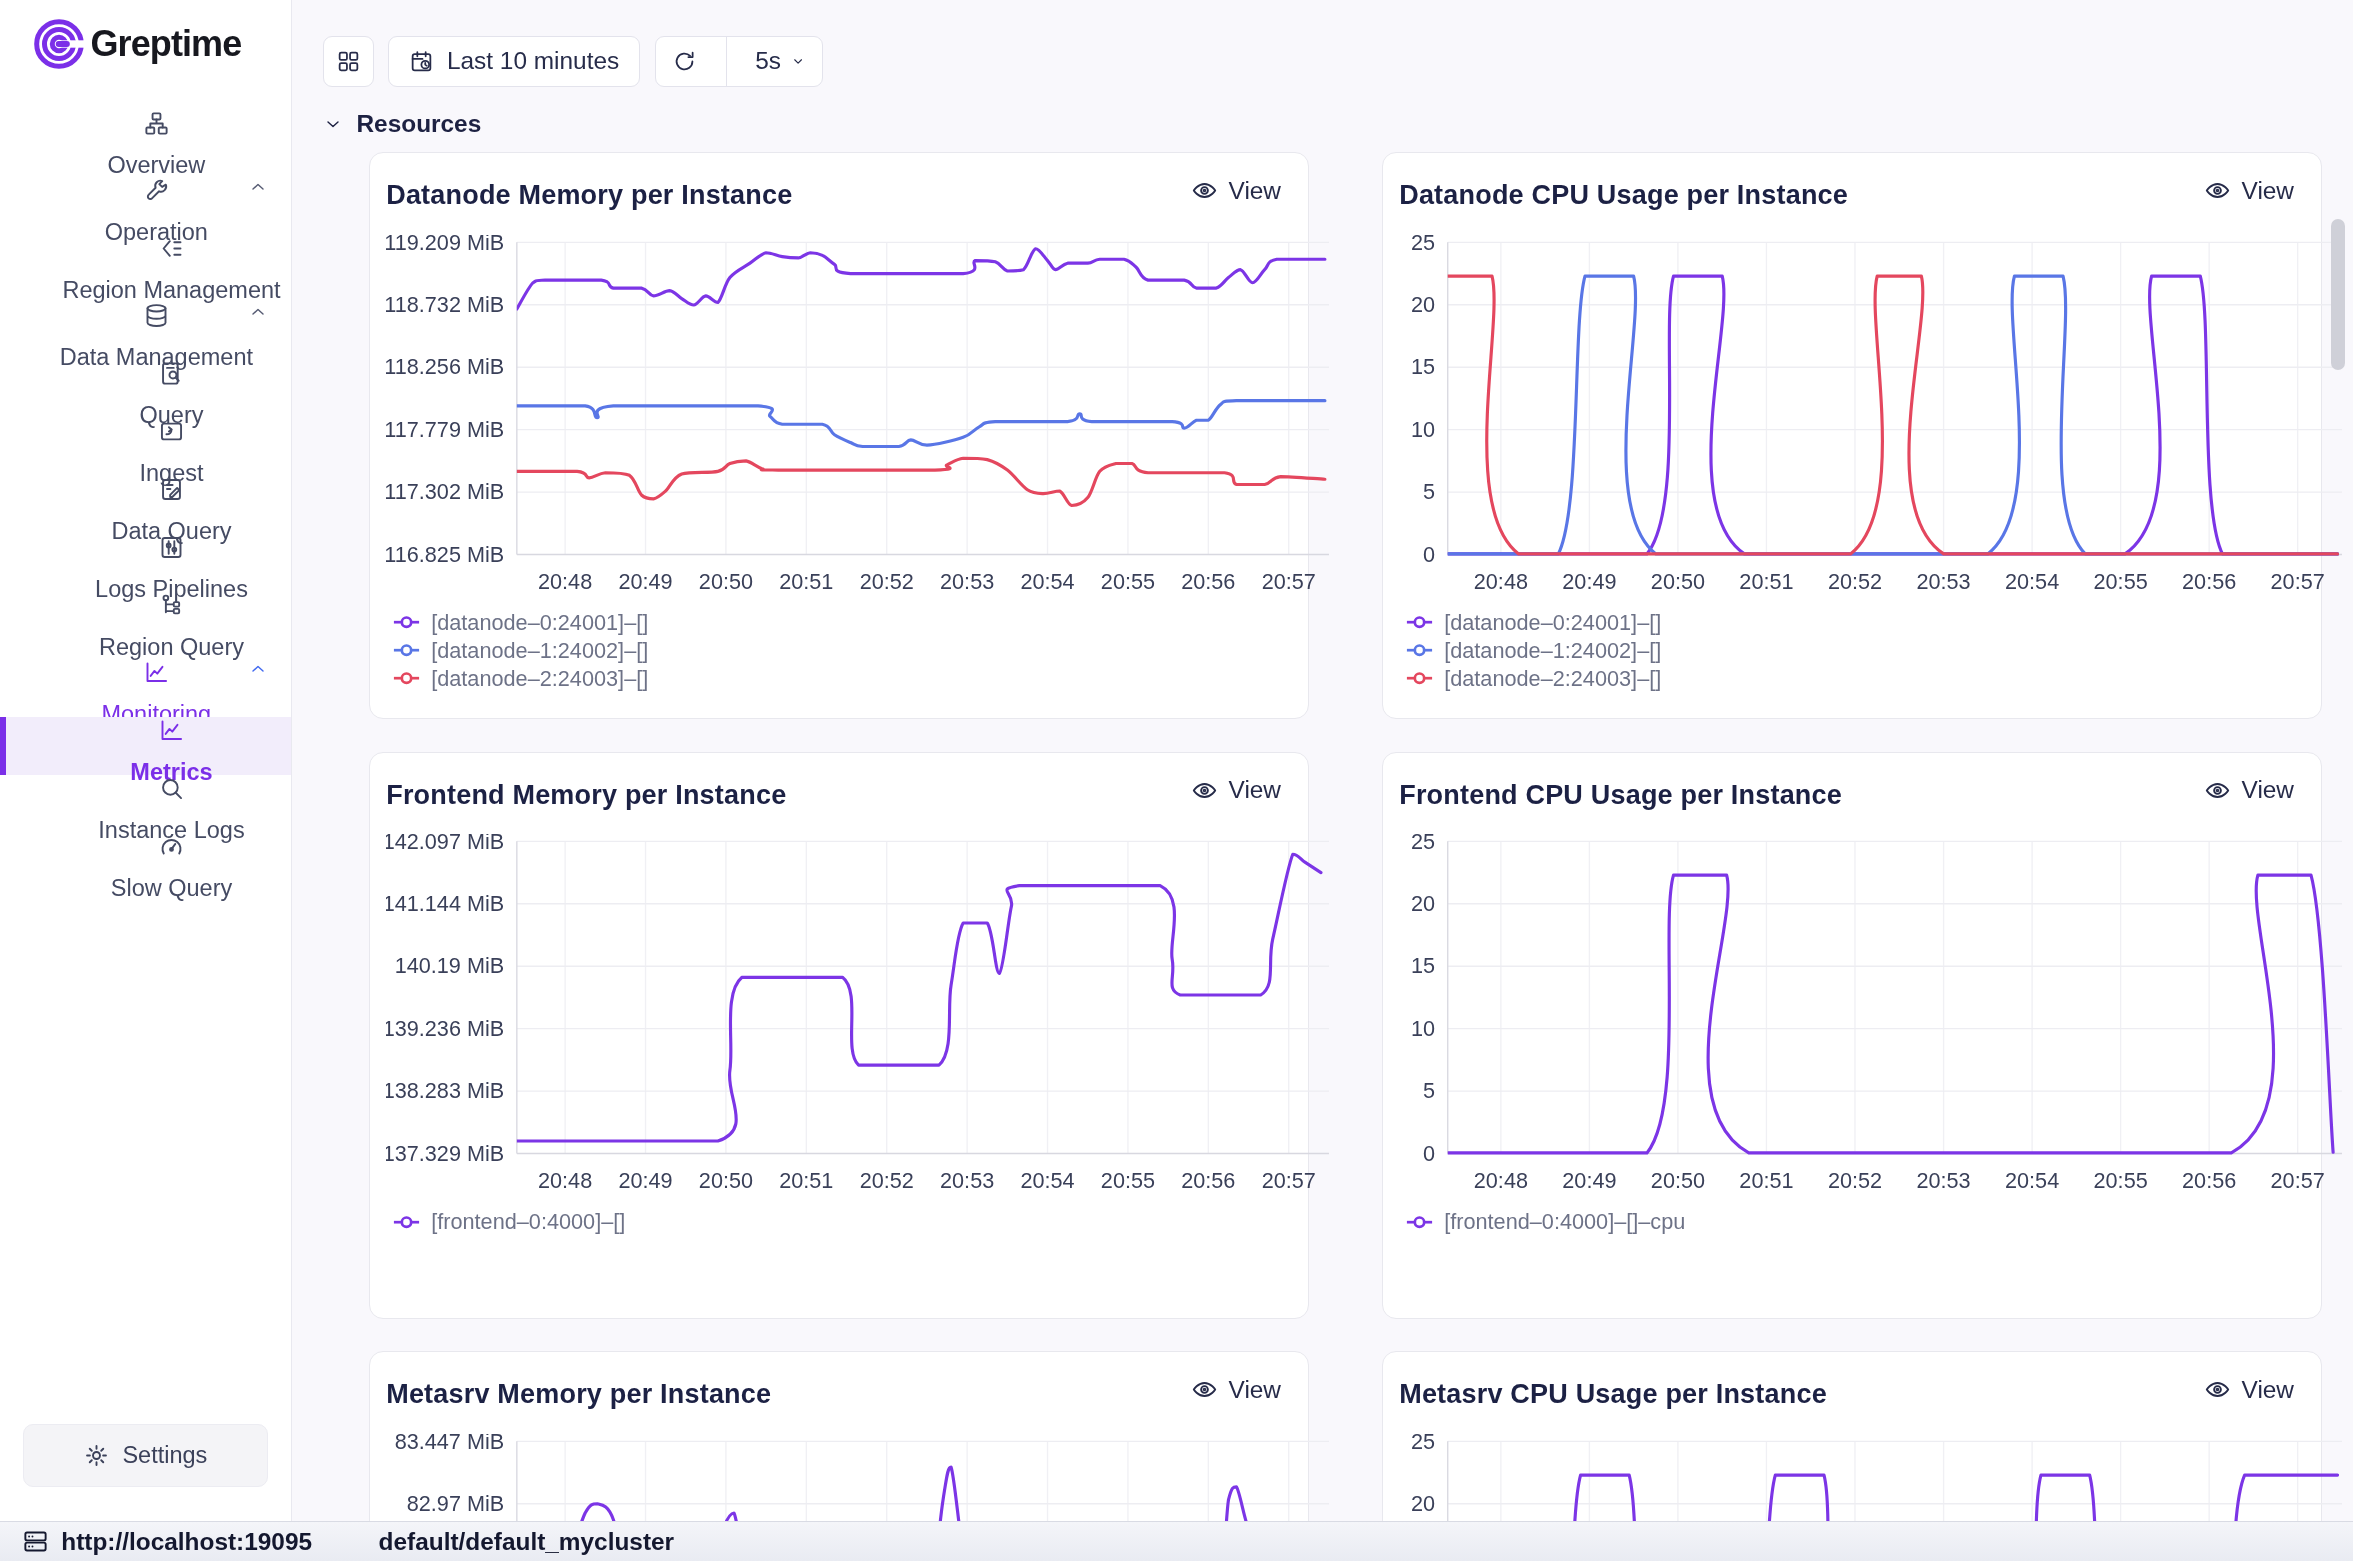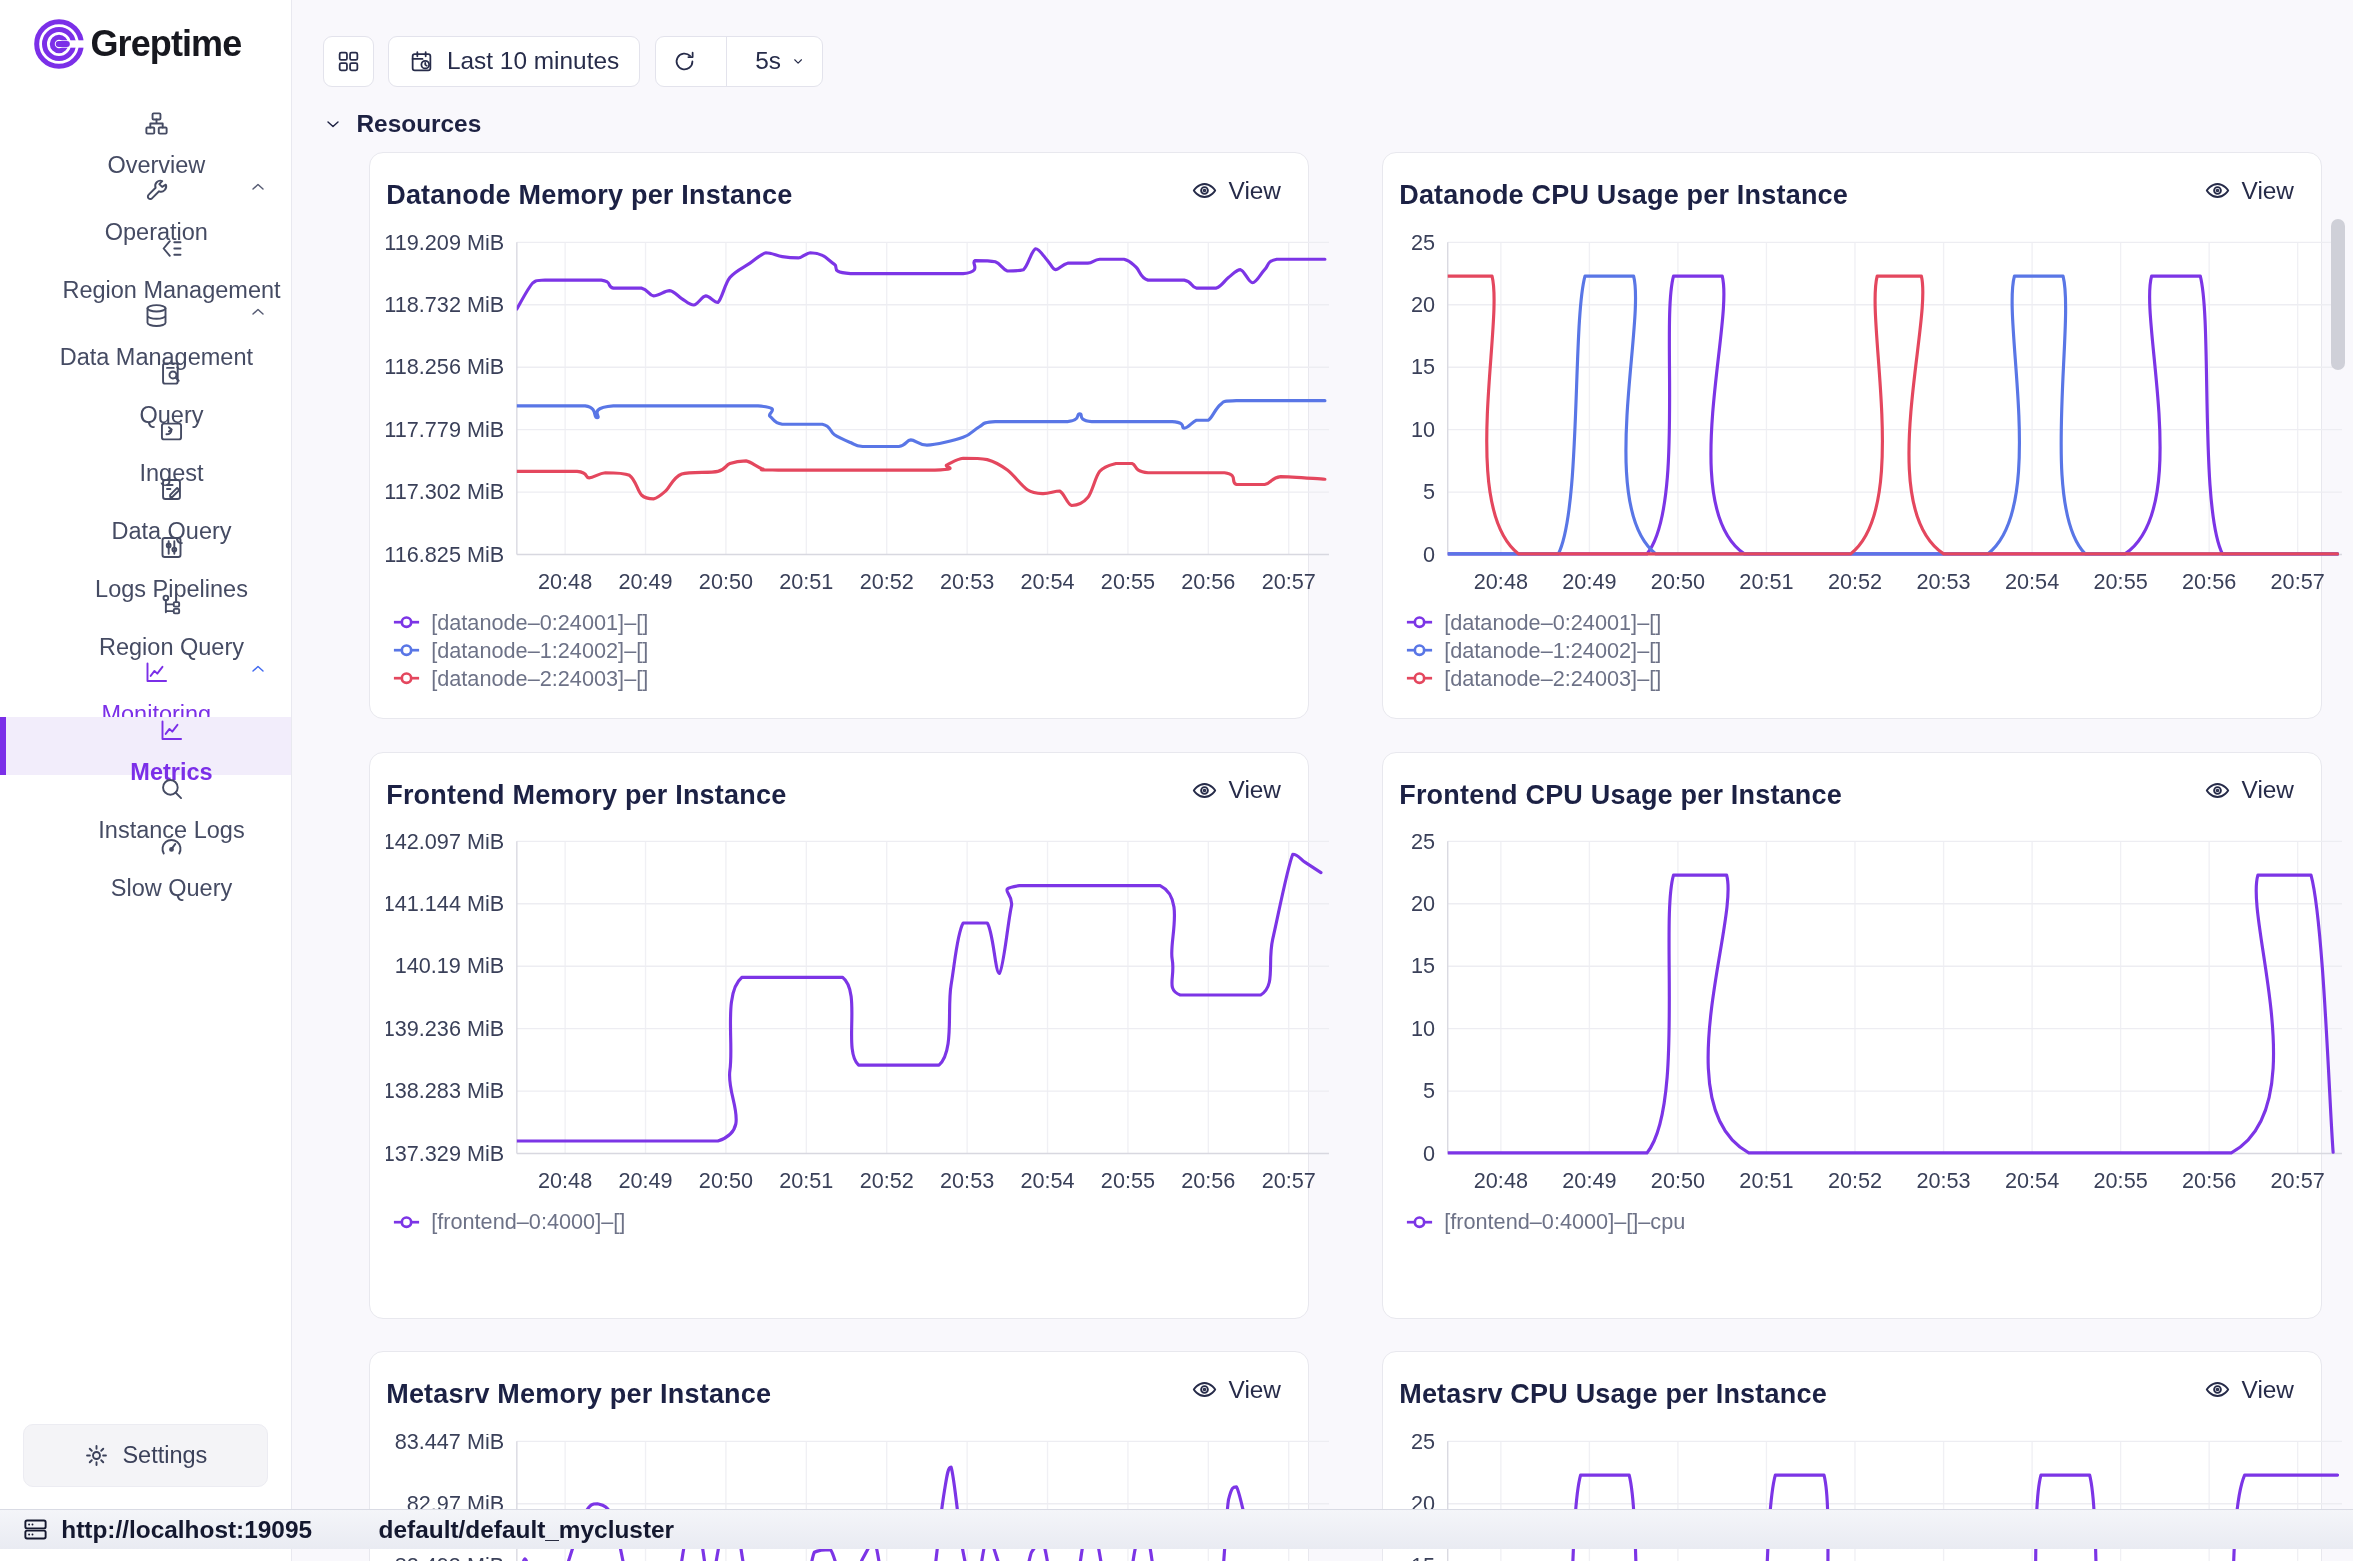--- a/index.html
+++ b/index.html
@@ -56,21 +56,21 @@
     gap:10.8px; background:none; border:none; font-size:24.4px; color:#262b49;
     font-family:inherit; cursor:pointer; }
   .view-btn .icon svg { width:27px; height:27px; }
   svg.plot { display:block; margin-top:23.5px; width:952px; height:372px; }
   svg.plot text { font-family:"Liberation Sans", sans-serif; font-size:24px; fill:#3a4059; }
   .legend { padding-left:7.2px; margin-top:1.8px; }
   .legend-item { display:flex; align-items:center; gap:10.8px; height:28px;
     font-size:21.7px; color:#6d7287; cursor:pointer; }
 
   
-  .statusbar { position:absolute; left:0; bottom:12px; width:2354px; height:40px; z-index:10;
+  .statusbar { position:absolute; left:0; bottom:0; width:2354px; height:40px; z-index:10;
     background:linear-gradient(#f4f5f9,#e9ebf2); border-top:0.9px solid #d9dbe4;
     display:flex; align-items:center; gap:12.6px; padding-left:21.7px;
     font-size:24.4px; font-weight:bold; color:#14182f; }
   .sb-cluster { margin-left:54px; }
   .vscroll { position:absolute; right:9px; top:219px; width:14.4px; height:151px;
     border-radius:7.2px; background:#cfd0d8; z-index:20; cursor:pointer; }
 </style>
 </head>
 <body>
 

